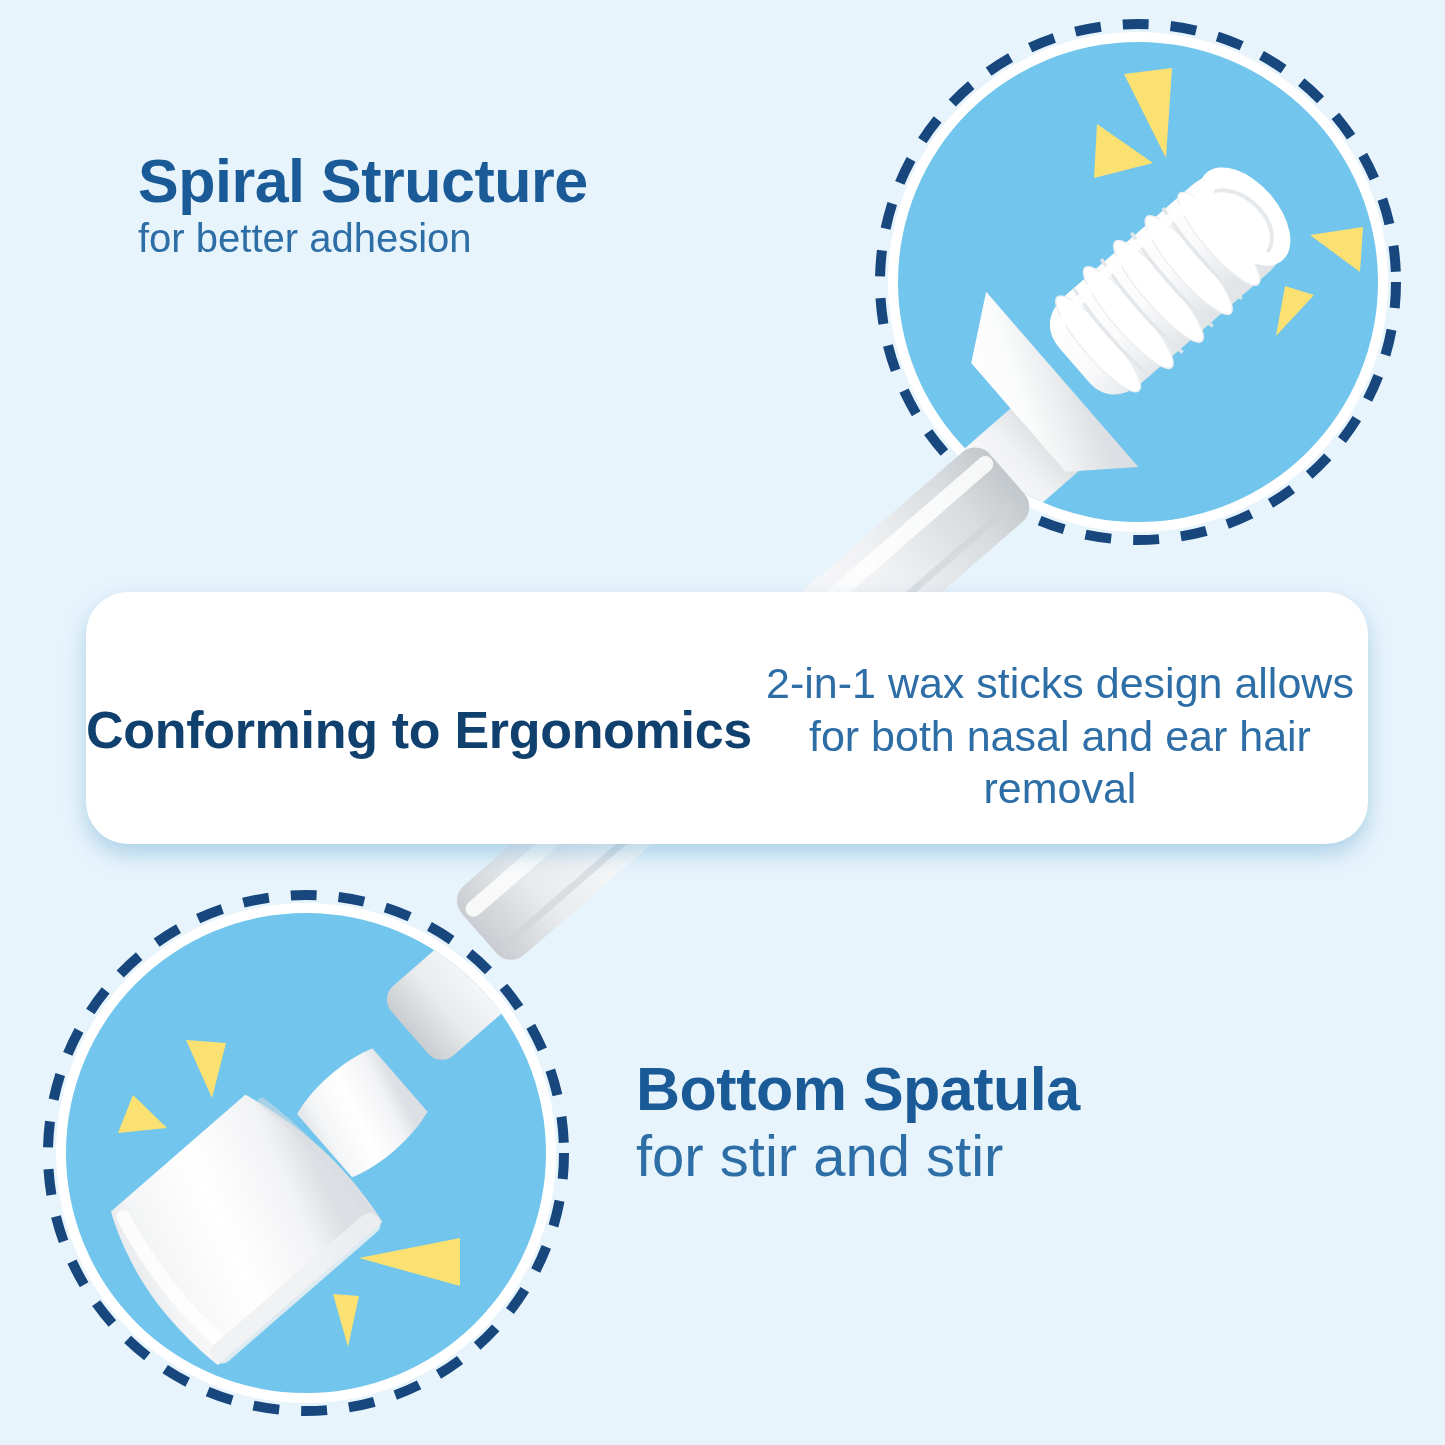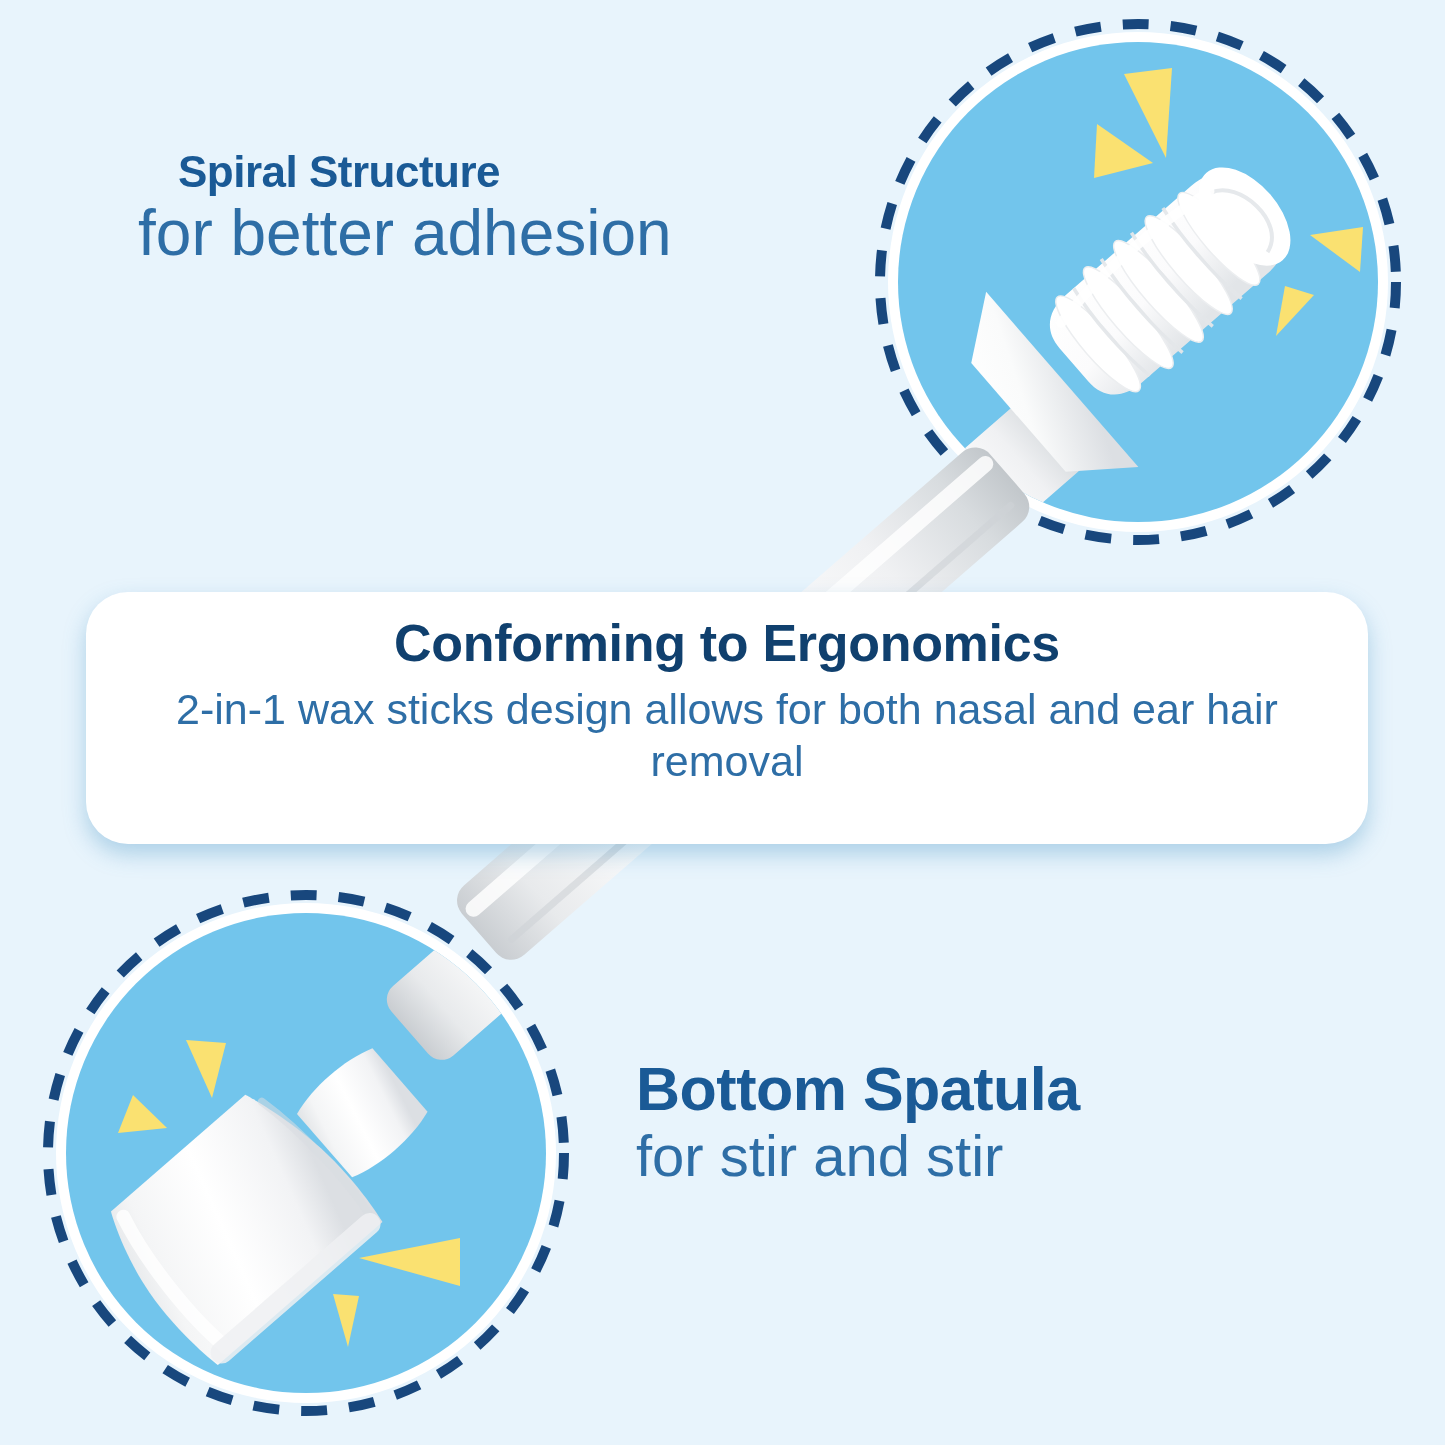--- a/index.html
+++ b/index.html
@@ -44,43 +44,43 @@
     color: #2e6ea6;
     line-height: 1.02;
     white-space: nowrap;
   }
 
   #spiral-heading {
     left: 138px;
     top: 150px;
     text-align: left;
   }
-  #spiral-heading .heading-title { font-size: 44px; margin-left: 40px; }
-  #spiral-heading .heading-sub  { font-size: 64px; margin-top: 6px; }
+  #spiral-heading .heading-title { font-size: 61px; }
+  #spiral-heading .heading-sub  { font-size: 40px; margin-top: 6px; }
 
   #spatula-heading {
     left: 636px;
     top: 1058px;
     text-align: left;
   }
   #spatula-heading .heading-title { font-size: 61px; }
   #spatula-heading .heading-sub  { font-size: 58px; margin-top: 6px; }
 
   
   #ergonomics-card {
     position: absolute;
     left: 86px;
     top: 592px;
     width: 1282px;
     height: 252px;
     background: #ffffff;
     border-radius: 42px;
     box-shadow: 0 10px 22px rgba(83, 155, 200, 0.40);
     display: flex;
-    flex-direction: column;
+    flex-direction: row;
     align-items: center;
     justify-content: flex-start;
     padding-top: 24px;
     box-sizing: border-box;
   }
   #ergonomics-card .card-title {
     font-size: 52px;
     font-weight: bold;
     color: #10406e;
     letter-spacing: -0.3px;

